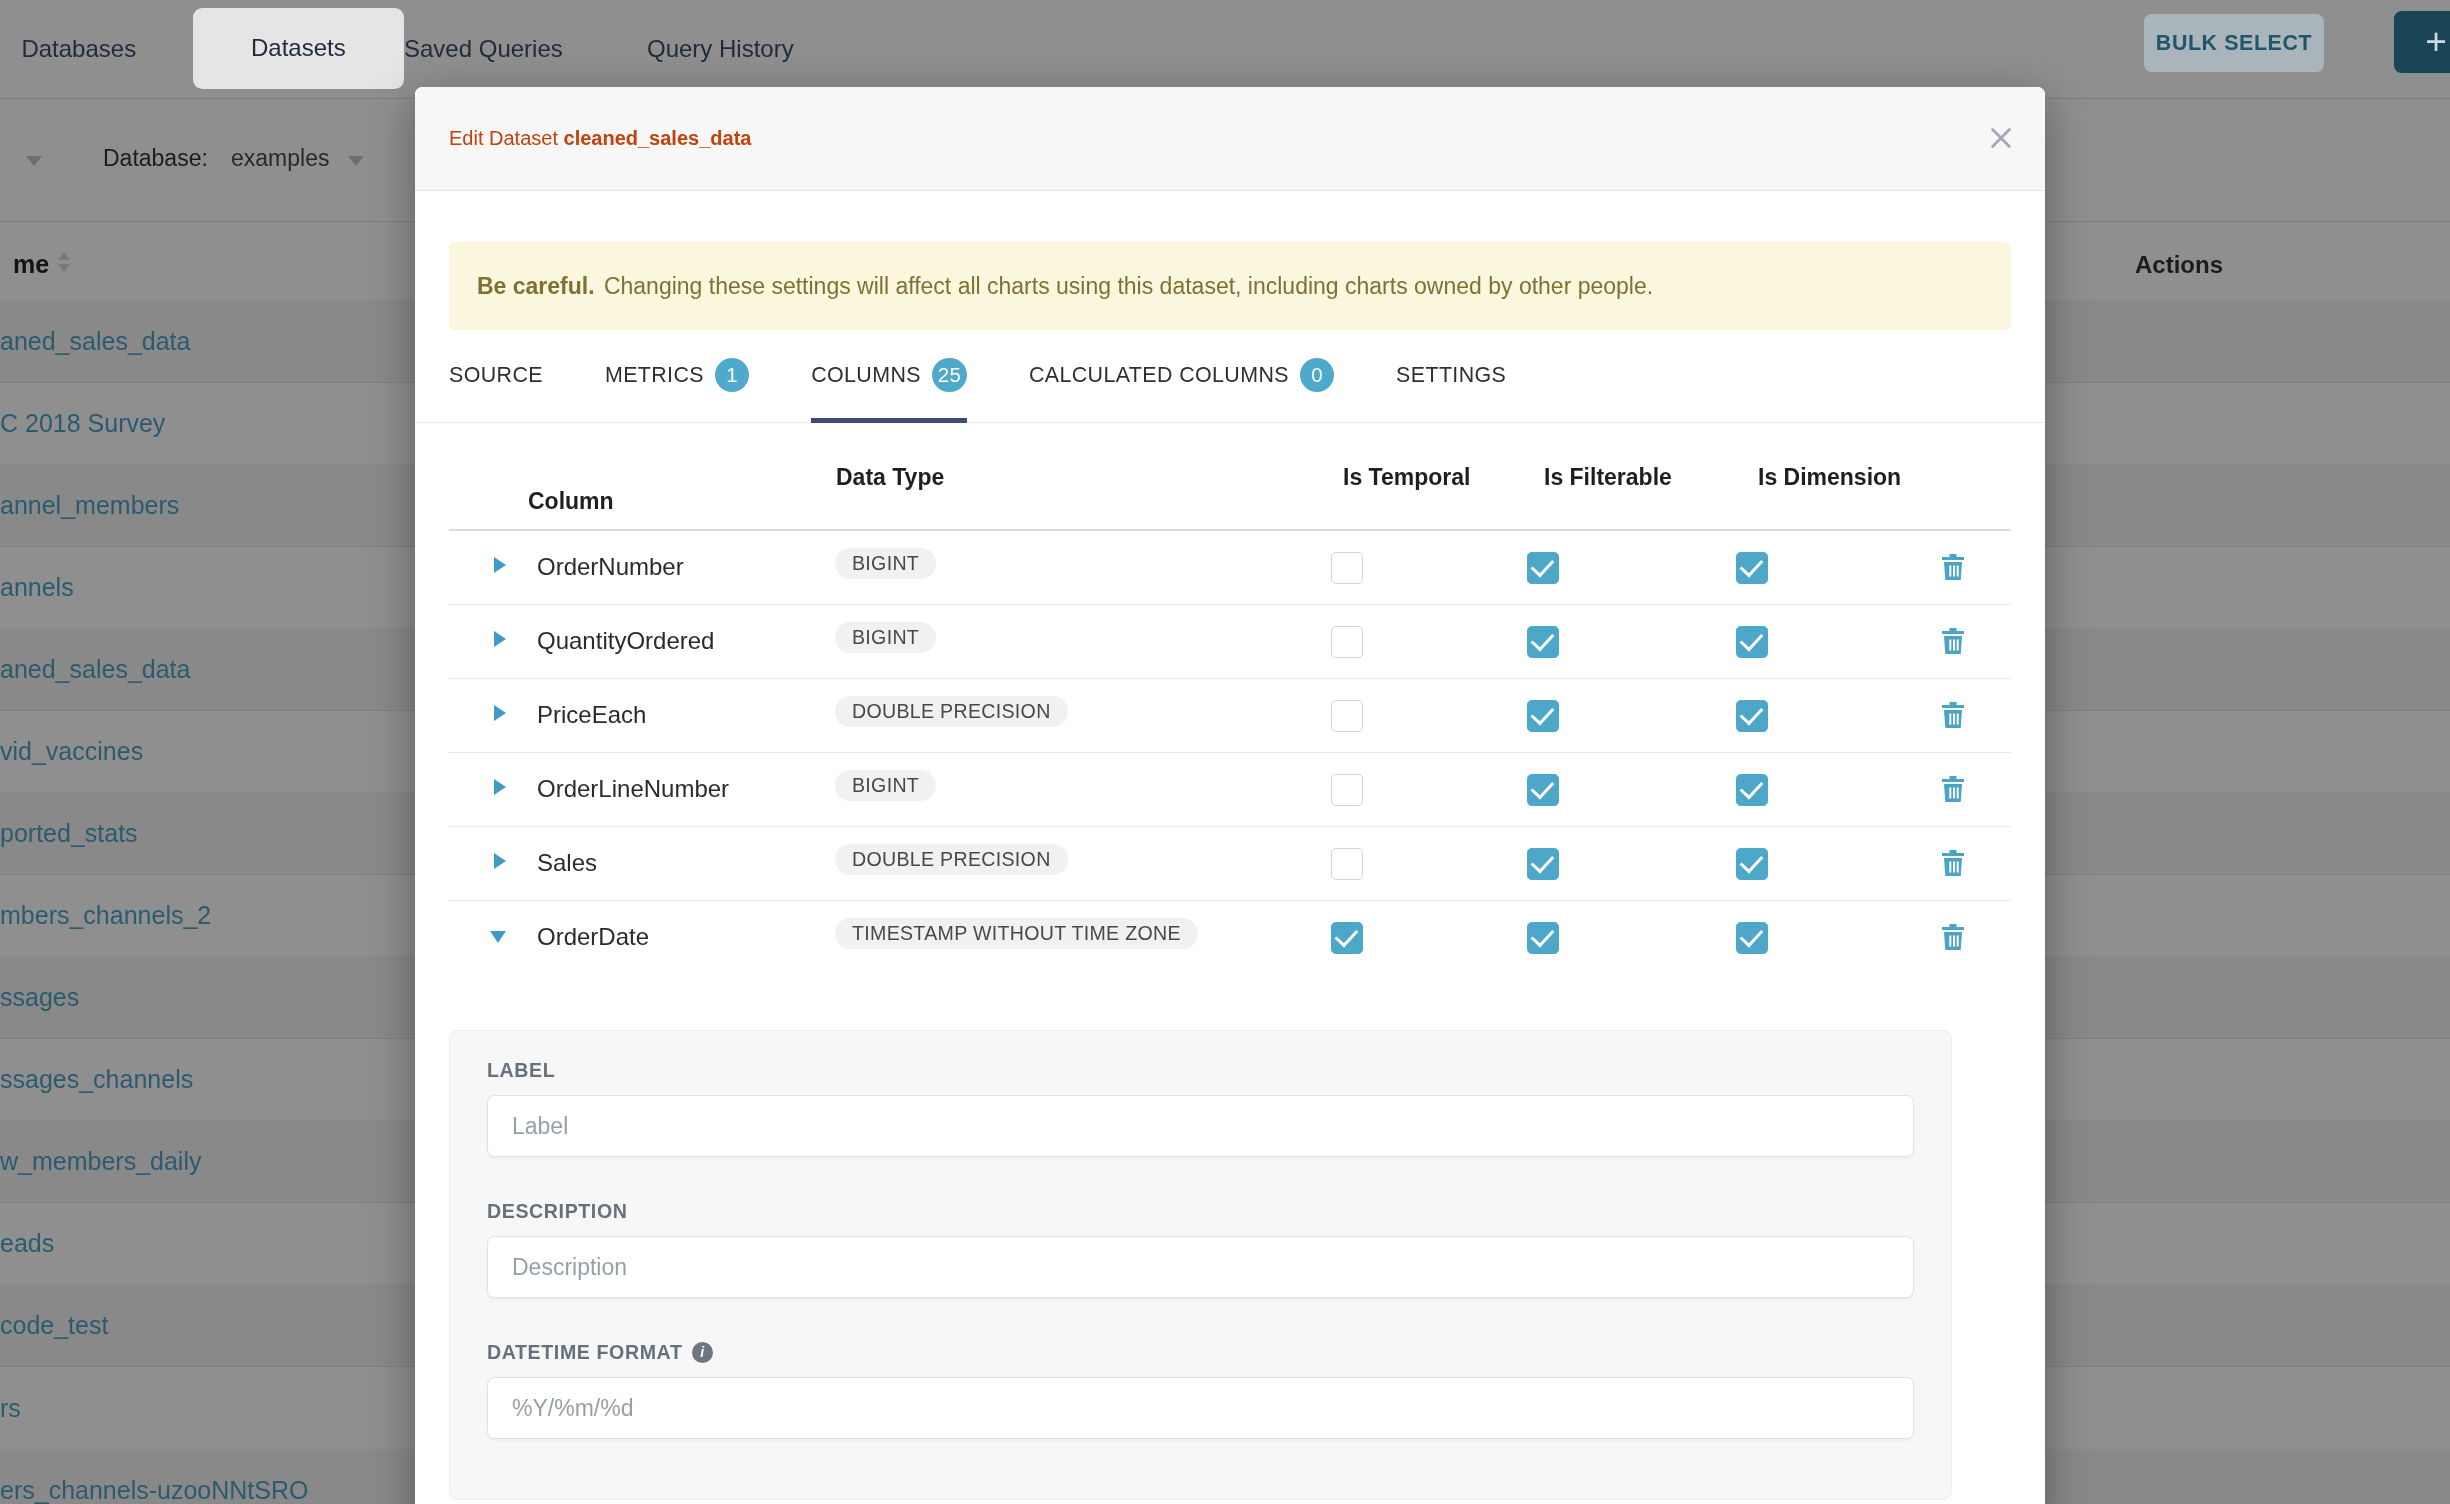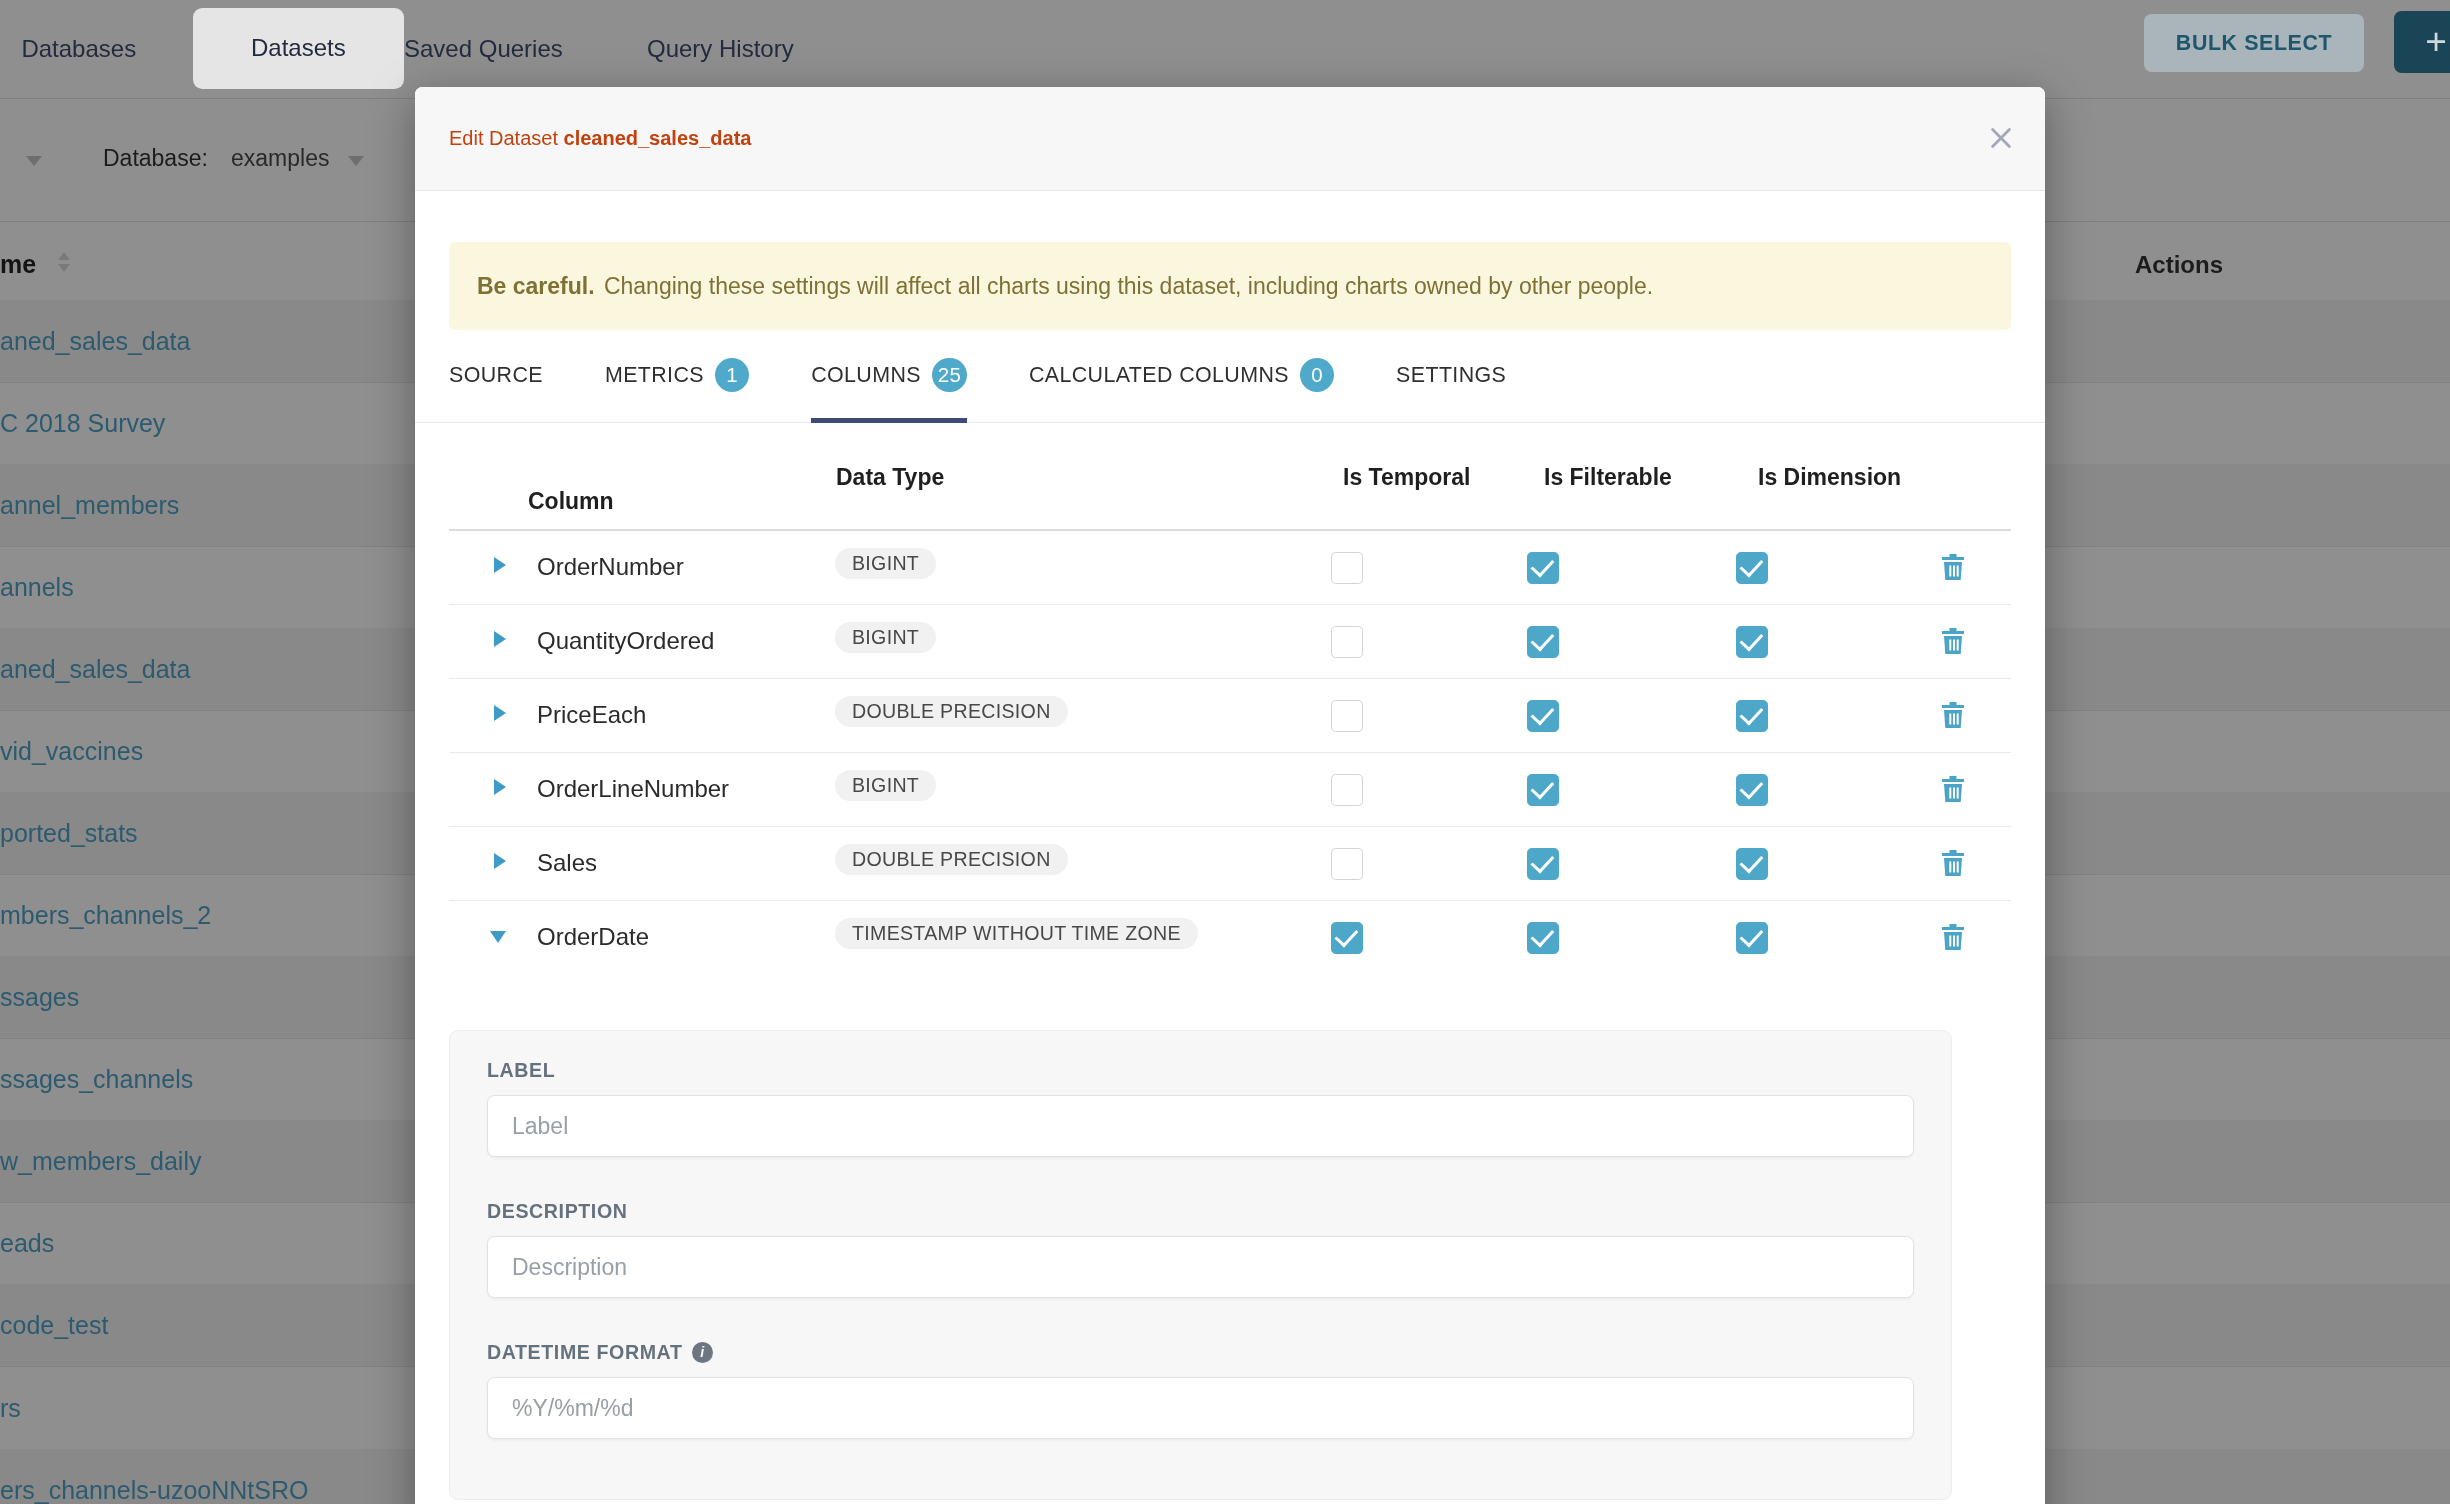--- a/index.html
+++ b/index.html
@@ -12,35 +12,35 @@
   
   .backdrop{position:absolute;inset:0;}
   .subnav{position:absolute;left:0;top:0;width:2450px;height:98px;border-bottom:0.9px solid #7e7e7e;}
   .subnav-tab{position:absolute;top:0;height:98px;display:flex;align-items:center;
     font-size:24px;color:#232b3e;}
   .subnav-tab.active-pill{background:#e5e5e5;border-radius:9.3px;top:7.5px;height:81px;padding:0 58px;}
   .tab-databases{left:21.4px;}
   .tab-datasets{left:193px;}
   .tab-saved-queries{left:404px;}
   .tab-query-history{left:647px;}
-  .bulk-select-btn{position:absolute;left:2144px;top:14px;width:220px;height:58px;border-radius:7.5px;
+  .bulk-select-btn{position:absolute;left:2144px;top:14px;width:180px;height:58px;border-radius:7.5px;
     background:#a9b5ba;color:#1f566c;font-size:21.4px;font-weight:600;letter-spacing:0.6px;
     display:flex;align-items:center;justify-content:center;border:none;}
   .plus-btn{position:absolute;left:2394px;top:11.2px;width:84px;height:62px;border-radius:7.5px;
     background:#1a4557;color:#cfd8dc;font-size:37px;font-weight:400;
     display:flex;align-items:center;justify-content:center;border:none;}
   .filterbar{position:absolute;left:0;top:98px;width:2450px;height:123px;border-bottom:0.9px solid #7e7e7e;}
   .caret-down{width:0;height:0;border-left:8.4px solid transparent;border-right:8.4px solid transparent;
     border-top:10.3px solid #6e6e6e;display:inline-block;}
   .filter-collapse{position:absolute;left:26px;top:58px;}
   .db-label{position:absolute;left:103px;top:47px;font-size:23px;font-weight:400;color:#1c1c1c;}
   .db-value{position:absolute;left:231px;top:47px;font-size:23px;color:#292929;}
   .db-caret{position:absolute;left:348px;top:58px;}
   .bg-table-header{position:absolute;left:0;top:221px;width:2450px;height:87px;}
-  .bg-name-header{position:absolute;left:0;top:0;height:87px;line-height:87px;
+  .bg-name-header{position:absolute;left:13px;top:0;height:87px;line-height:87px;
     font-size:25px;font-weight:700;color:#141414;}
   .sort-icon{position:absolute;left:58px;top:31px;display:flex;flex-direction:column;gap:3.7px;}
   .sort-icon .up{width:0;height:0;border-left:6.5px solid transparent;border-right:6.5px solid transparent;border-bottom:8.4px solid #7a7a7a;}
   .sort-icon .down{width:0;height:0;border-left:6.5px solid transparent;border-right:6.5px solid transparent;border-top:8.4px solid #7a7a7a;}
   .bg-actions-header{position:absolute;left:2135px;top:0;height:87px;line-height:87px;
     font-size:24px;font-weight:700;color:#1c1c1c;}
   .bg-rows{position:absolute;left:0;top:300px;width:2450px;}
   .bg-row{position:absolute;left:0;width:2450px;height:82px;line-height:82px;
     border-bottom:0.9px solid #818181;font-size:25px;color:#2c5a6f;}
   .bg-row.dark{background:#898989;}

